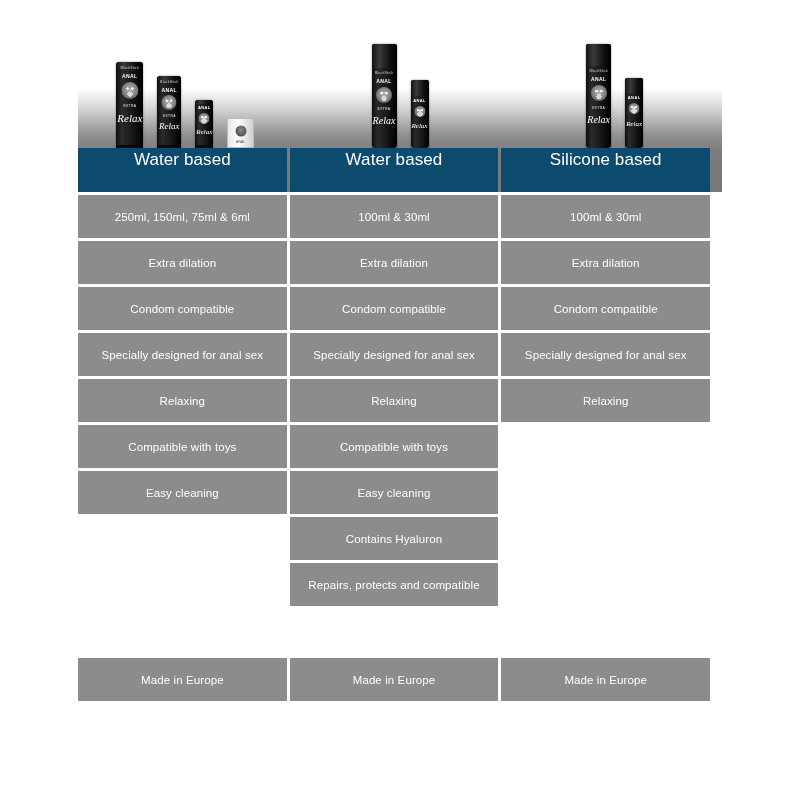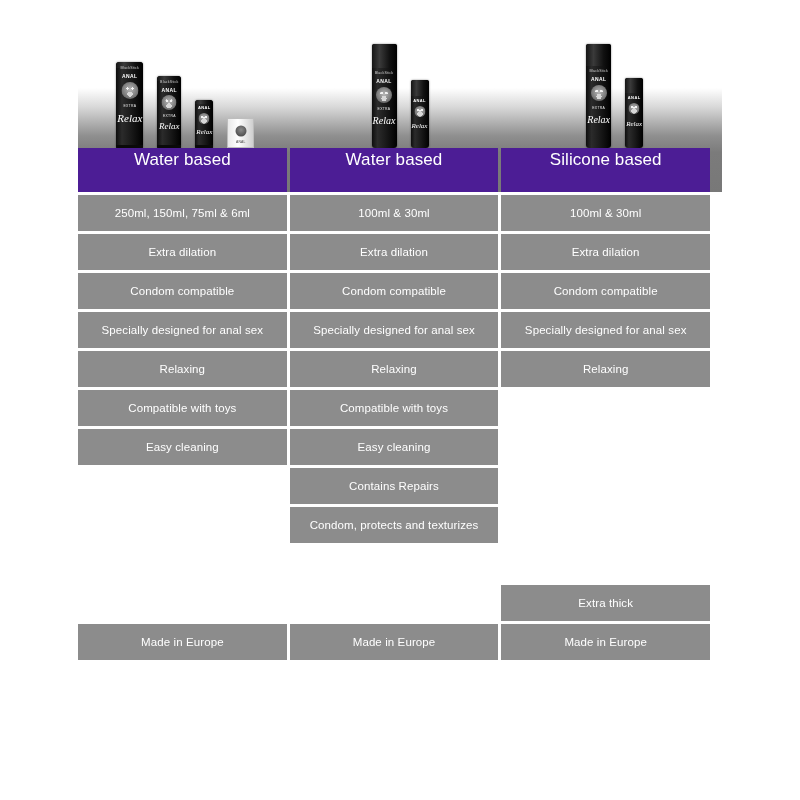--- a/index.html
+++ b/index.html
@@ -159,21 +159,21 @@
 
   
   .grid {
     position: absolute;
     left: 78px;
     top: 148px;
     width: 644px;
   }
   .row {
     display: flex;
-    height: 36px;
+    height: 43px;
   }
   .cell {
     flex: 1 1 0;
     margin-right: 3px;
     display: flex;
     align-items: center;
     justify-content: center;
     text-align: center;
     background: #8c8c8c;
     color: #ffffff;
@@ -183,21 +183,21 @@
     box-sizing: border-box;
   }
   .cell:last-child { margin-right: 12px; }
   .cell.empty {
     background: transparent;
   }
   .row.header {
     height: 44px;
   }
   .row.header .cell {
-    background: #4c1d95;
+    background: #0c4a6e;
     font-size: 17px;
     align-items: flex-start;
     padding-top: 2px;
   }
   .row.sep { height: 3px; }
   .row.sep .cell { background: transparent; }
 </style>
 </head>
 <body>
 
@@ -360,55 +360,50 @@
       <div class="cell empty"></div>
     </div>
     <div class="row sep">
         <div class="cell empty"></div>
         <div class="cell empty"></div>
         <div class="cell empty"></div>
       </div>
 
     <div class="row">
       <div class="cell empty"></div>
-      <div class="cell">Contains Repairs</div>
-      <div class="cell empty"></div>
-    </div>
-    <div class="row sep">
-        <div class="cell empty"></div>
-        <div class="cell empty"></div>
-        <div class="cell empty"></div>
-      </div>
-
-    <div class="row">
-      <div class="cell empty"></div>
-      <div class="cell">Condom, protects and texturizes</div>
-      <div class="cell empty"></div>
-    </div>
-    <div class="row sep">
-        <div class="cell empty"></div>
-        <div class="cell empty"></div>
-        <div class="cell empty"></div>
-      </div>
-
-    <div class="row">
-      <div class="cell empty"></div>
-      <div class="cell empty"></div>
-    </div>
-    <div class="row sep">
-        <div class="cell empty"></div>
-        <div class="cell empty"></div>
-        <div class="cell empty"></div>
-      </div>
-
-    <div class="row">
-      <div class="cell empty"></div>
-      <div class="cell empty"></div>
-      <div class="cell">Extra thick</div>
-    </div>
+      <div class="cell">Contains Hyaluron</div>
+      <div class="cell empty"></div>
+    </div>
+    <div class="row sep">
+        <div class="cell empty"></div>
+        <div class="cell empty"></div>
+        <div class="cell empty"></div>
+      </div>
+
+    <div class="row">
+      <div class="cell empty"></div>
+      <div class="cell">Repairs, protects and compatible</div>
+      <div class="cell empty"></div>
+    </div>
+    <div class="row sep">
+        <div class="cell empty"></div>
+        <div class="cell empty"></div>
+        <div class="cell empty"></div>
+      </div>
+
+    <div class="row">
+      <div class="cell empty"></div>
+      <div class="cell empty"></div>
+    </div>
+    <div class="row sep">
+        <div class="cell empty"></div>
+        <div class="cell empty"></div>
+        <div class="cell empty"></div>
+      </div>
+
     <div class="row sep">
         <div class="cell empty"></div>
         <div class="cell empty"></div>
         <div class="cell empty"></div>
       </div>
 
     <div class="row">
       <div class="cell">Made in Europe</div>
       <div class="cell">Made in Europe</div>
       <div class="cell">Made in Europe</div>

